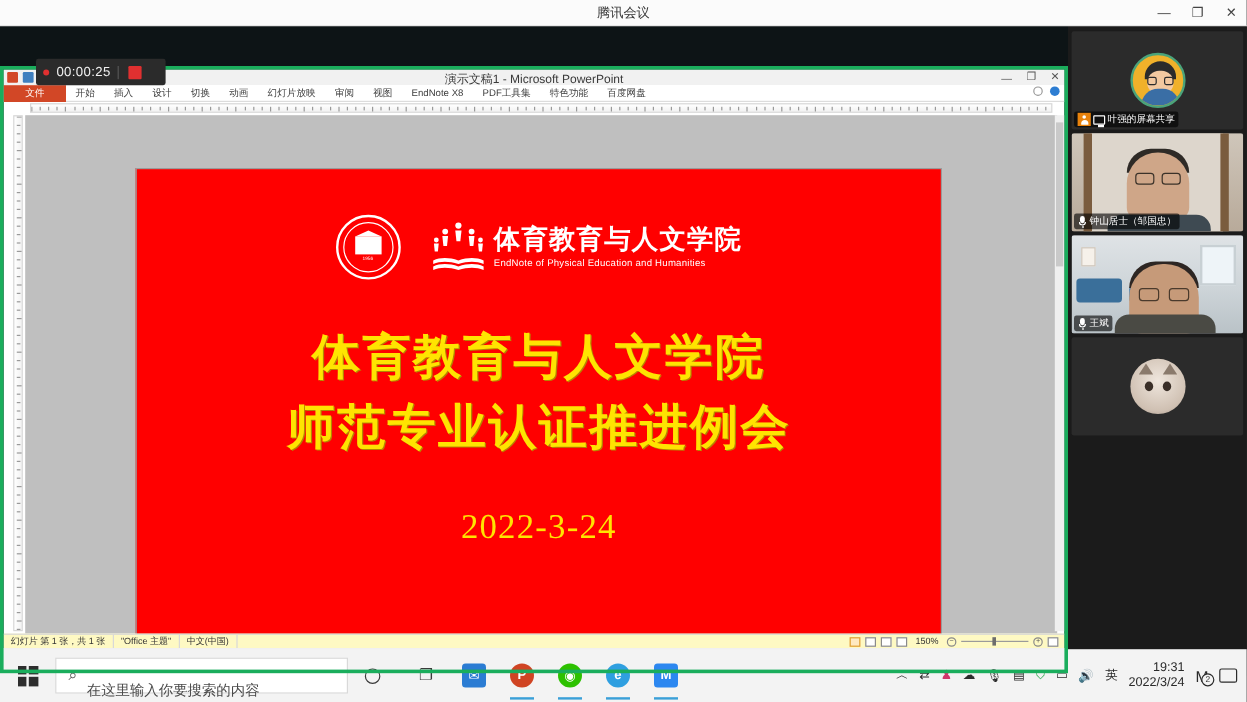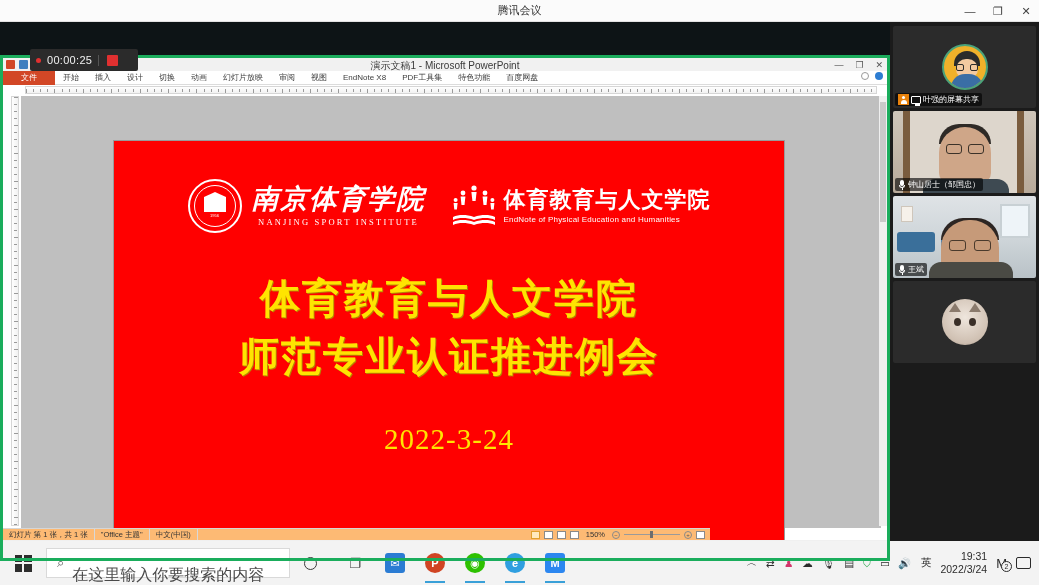--- a/index.html
+++ b/index.html
@@ -162,22 +162,22 @@
     font-family: "DejaVu Serif", "Liberation Serif", serif;
     text-shadow: 1px 1px 0 #b38600;
   }
   .slide-date {
     position: absolute; left: 0; right: 0; top: 282px; text-align: center;
     color: #ffe400; font-size: 29px; letter-spacing: 1px;
     font-family: "Liberation Serif", serif;
   }
 
   .ppt-statusbar {
-    position: absolute; left: 0; bottom: 0; width: 707px; height: 12px;
-    background: #fdba74; border-top: 1px solid #d6d6d6;
+    position: absolute; left: 0; bottom: 0; width: 884px; height: 12px;
+    background: #fef9c3; border-top: 1px solid #d6d6d6;
     display: flex; align-items: center; font-size: 7.5px; color: #333;
   }
   .sb-item { padding: 0 6px; border-right: 1px solid #d8d8d8; height: 12px; line-height: 12px; white-space: nowrap; }
   .sb-right { margin-left: auto; display: flex; align-items: center; gap: 4px; padding-right: 5px; }
   .view-btn { width: 9px; height: 8px; border: 1px solid #8a8a8a; background: #fff; }
   .view-btn.active { border-color: #e0a030; background: #ffe9c0; }
   .zoom-slider { width: 56px; height: 1px; background: #9a9a9a; position: relative; }
   .zoom-knob { position: absolute; left: 26px; top: -3px; width: 3px; height: 7px; background: #6d6d6d; }
   .zoom-pm { width: 8px; height: 8px; border-radius: 50%; border: 1px solid #8a8a8a; font-size: 6px; line-height: 6px; text-align: center; color: #555; }
 
@@ -305,21 +305,21 @@
     position: absolute; left: 0; bottom: 0; width: 1039px; height: 44px;
     background: #f3f3f3; display: flex; align-items: center;
   }
   .start-btn { width: 46px; height: 44px; display: flex; align-items: center; justify-content: center; }
   .win-logo { width: 17px; height: 17px; display: grid; grid-template-columns: 1fr 1fr; grid-template-rows: 1fr 1fr; gap: 2px; }
   .win-logo i { background: #2d2d2d; }
   .search-box {
     width: 244px; height: 30px; background: #ffffff; border: 1px solid #d9d9d9;
     display: flex; align-items: center; gap: 8px; padding-left: 10px;
   }
-  .search-ph { font-size: 16px; color: #4a4a4a; margin-top: 24px; }
+  .search-ph { font-size: 12px; color: #4a4a4a; margin-top: 24px; }
   .tb-apps { display: flex; align-items: center; gap: 2px; margin-left: 6px; }
   .tb-app { width: 38px; height: 44px; display: flex; align-items: center; justify-content: center; position: relative; }
   .tb-app .glyph { width: 20px; height: 20px; border-radius: 3px; display: flex; align-items: center; justify-content: center; color: #fff; font-size: 11px; font-weight: bold; }
   .tb-app.open::after { content: ""; position: absolute; bottom: 2px; left: 9px; width: 20px; height: 2px; background: #3aa0d8; }
   .tray { margin-left: auto; display: flex; align-items: center; gap: 9px; padding-right: 8px; }
   .tray span { font-size: 10.5px; color: #2b2b2b; }
   .clock { text-align: right; line-height: 1.22; font-size: 10.5px; color: #2b2b2b; }
   .noti-box { width: 15px; height: 12px; border: 1.4px solid #2b2b2b; border-radius: 2px; }
 
   
@@ -572,24 +572,20 @@
         <div class="slide-wrap">
           <div class="slide-inner">
 
             <div class="logo-band">
               <div style="display:flex;align-items:center;gap:10px">
                 <div class="nsi-seal">
                   <div class="inner-ring"></div>
                   <div class="bldg"></div>
                   <div class="yr">1956</div>
                 </div>
-                <div style="display:flex;flex-direction:column;align-items:center">
-                  <div class="logo-text-cn">南京体育学院</div>
-                  <div class="logo-text-en">NANJING SPORT INSTITUTE</div>
-                </div>
               </div>
 
               <div style="display:flex;align-items:center;gap:8px">
                 <div class="book-mark">
                   <svg class="rays" viewBox="0 0 44 26" aria-hidden="true">
                     <g fill="#ffffff">
                       <circle cx="22" cy="4" r="2.6"></circle>
                         <path d="M19.4 8h5.2l-1 9h-3.2z"></path>
                       <circle cx="11" cy="9" r="2.4"></circle>
                         <path d="M8.6 12.6h4.8l-.9 8.4H9.5z"></path>

